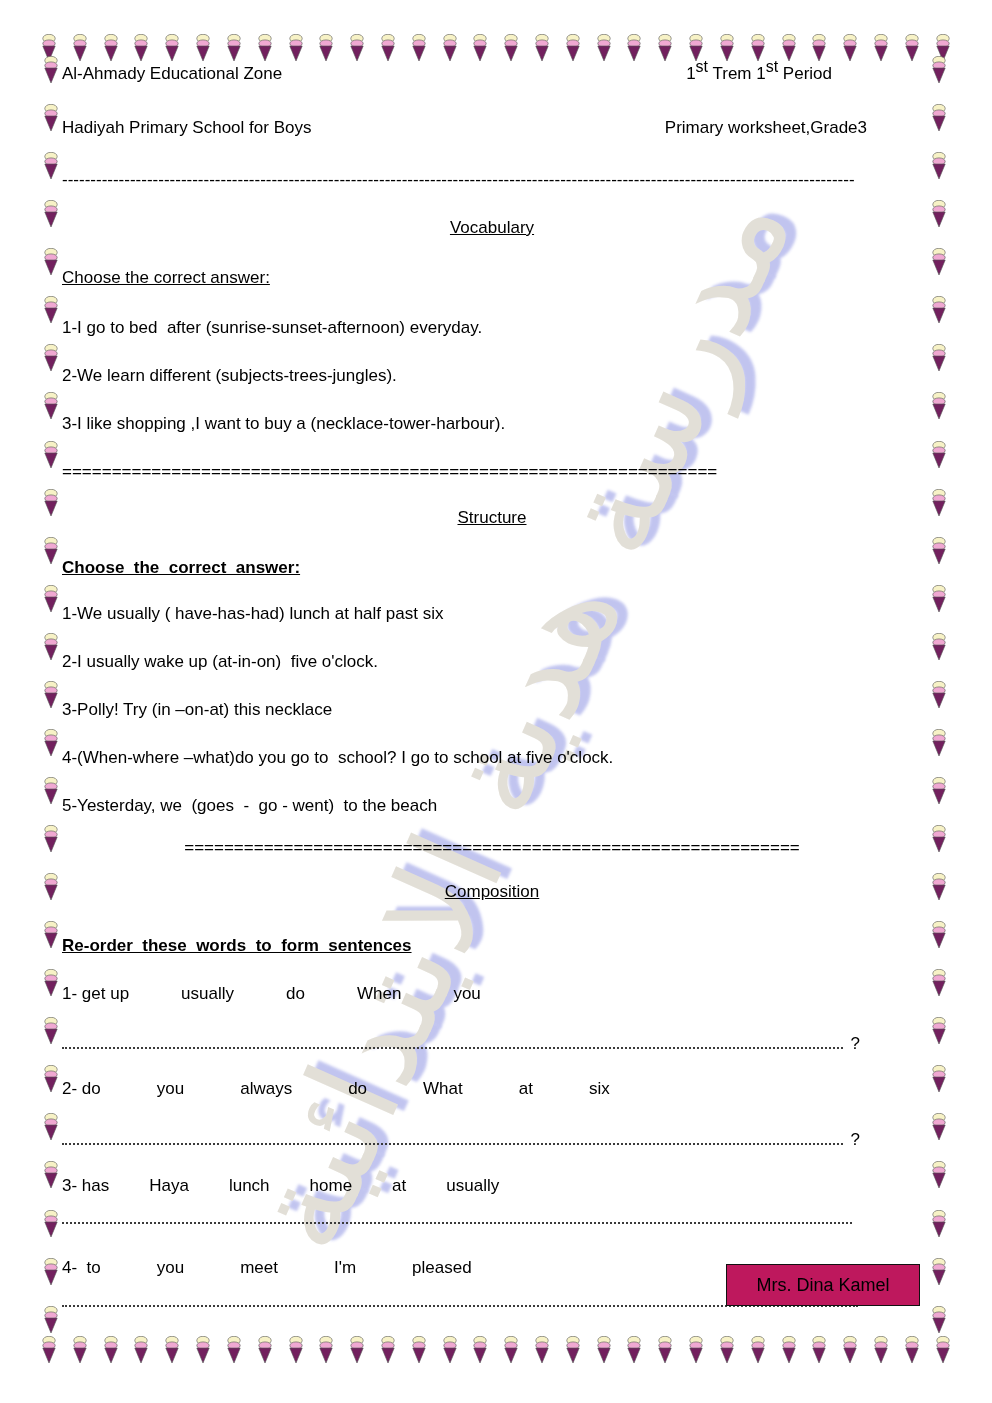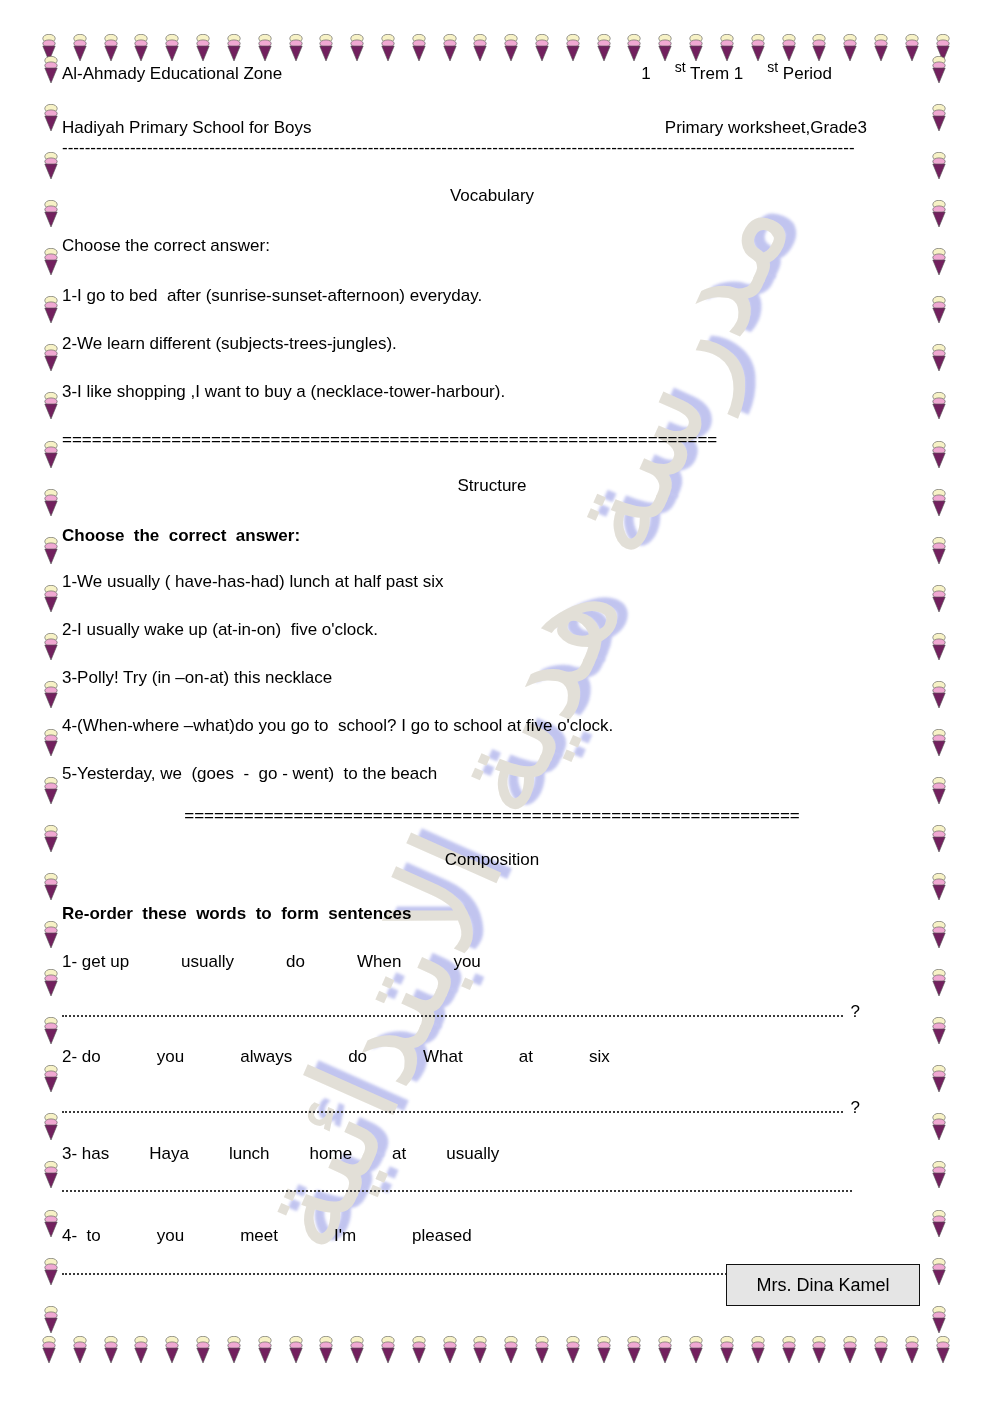--- a/index.html
+++ b/index.html
@@ -19,40 +19,40 @@
     transform:translate(-50%,-50%) rotate(-66deg);
     font-size:130px;white-space:nowrap;z-index:1;
     font-family:"DejaVu Sans",sans-serif;opacity:.8;letter-spacing:-2px;
   }
   
   .content{position:absolute;left:62px;top:64px;width:860px;z-index:2;}
   .line{font-size:17px;line-height:20px;margin:0;white-space:pre-wrap;}
   .nowrap{white-space:nowrap;overflow:hidden;}
   .flexrow{display:flex;justify-content:space-between;gap:12px;}
   .center{text-align:center;}
-  .ul{}
+  .ul{text-decoration:underline;}
   .b{font-weight:bold;}
-  sup{font-size:14px;line-height:0;margin-left:24px;}
+  sup{font-size:16px;line-height:0;}
   .mb22{margin-bottom:22px}.mb24{margin-bottom:24px}.mb25{margin-bottom:25px}
   .mb26{margin-bottom:26px}.mb27{margin-bottom:27px}.mb28{margin-bottom:28px}
   .mb29{margin-bottom:29px}.mb30{margin-bottom:30px}.mb31{margin-bottom:31px}
-  .mb32{}.mb34{margin-bottom:34px}
+  .mb32{margin-bottom:32px}.mb34{margin-bottom:34px}
   .pr90{padding-right:90px}.pr55{padding-right:55px}
   
   .wrow{display:flex;align-items:baseline;}
   .gapA{gap:52px}.gapB{gap:56px}.gapC{gap:40px}.gapD{gap:56px}
   
   .dotline{display:flex;align-items:flex-end;padding-right:62px;}
   .dots{flex:1 1 auto;border-bottom:2px dotted #3a3a3a;height:0;margin-bottom:5px;}
   .dots.short{flex:0 0 796px;}
   .qmark{margin-left:8px;font-size:17px;}
   
   .teacher-box{
     position:absolute;top:1264px;right:72px;width:192px;height:40px;
-    border:1.6px solid #111;background:#e5e5e5;z-index:3;
+    border:1.6px solid #111;background:#be185d;z-index:3;
     display:flex;align-items:center;justify-content:center;font-size:18px;
   }
 </style>
 </head>
 <body>
 
 <div class="page">
 
   <div class="strip top">
       <svg width="14" height="28" viewBox="0 0 14 28">

